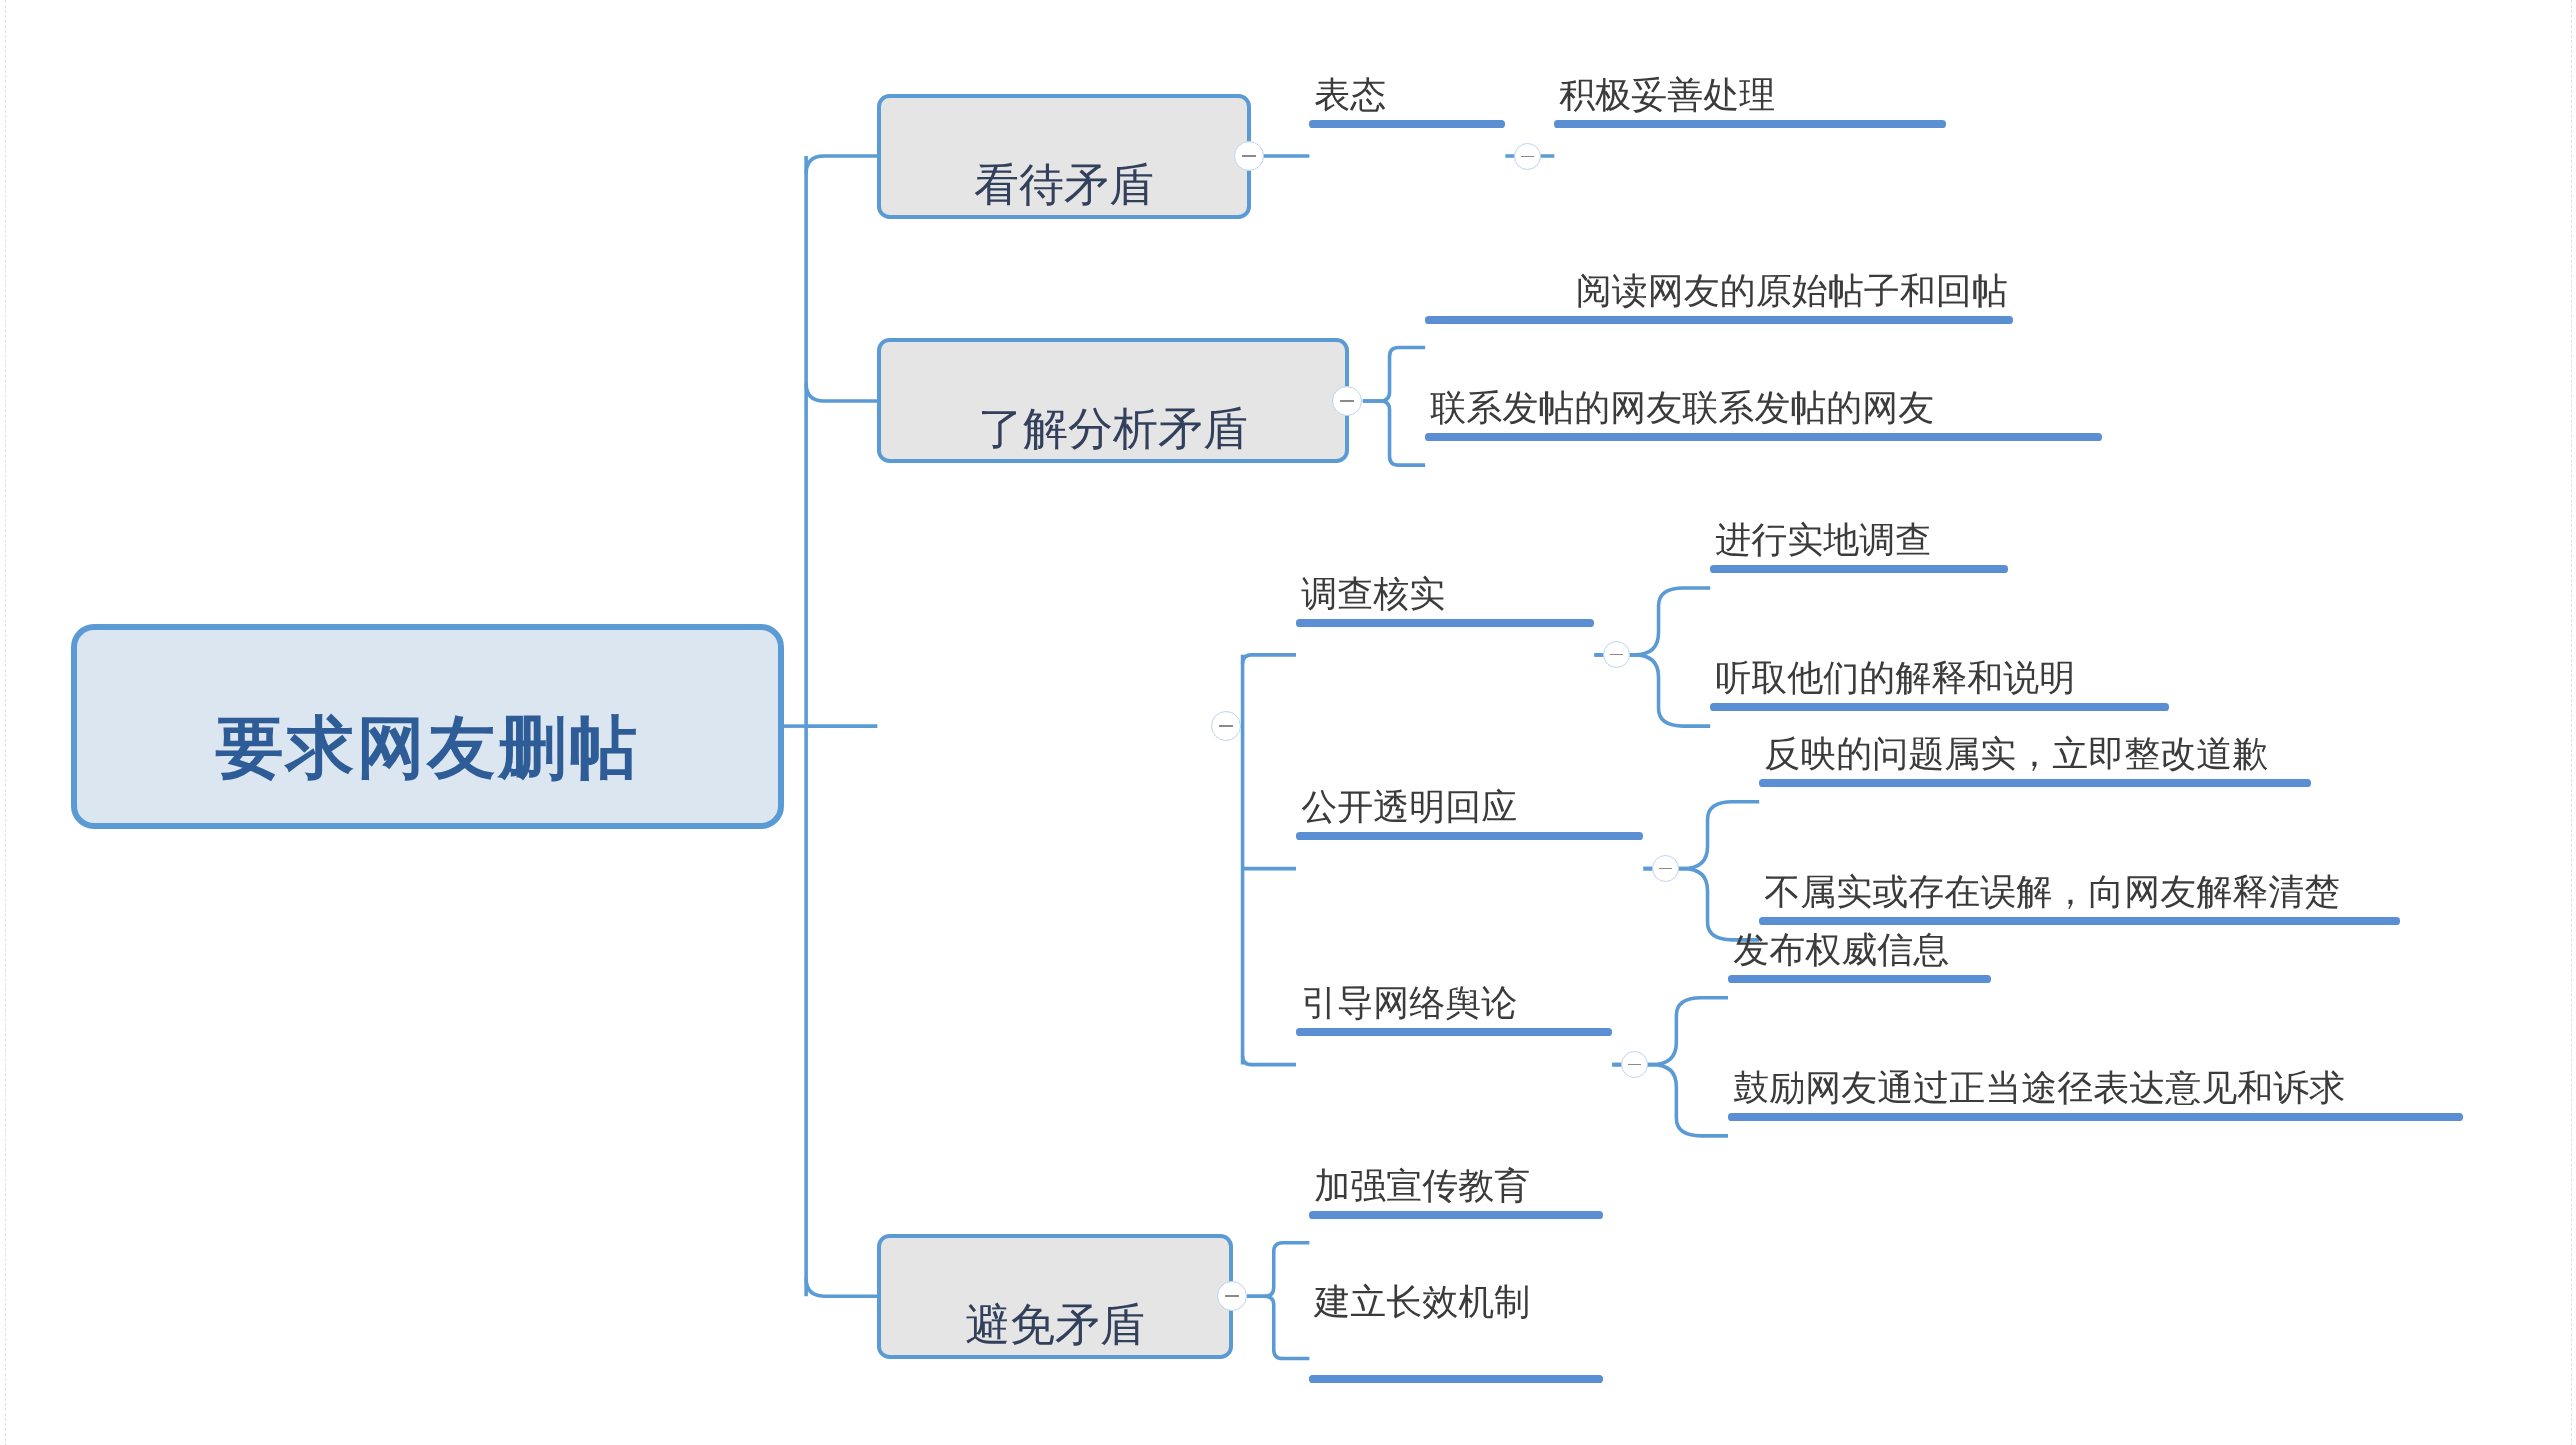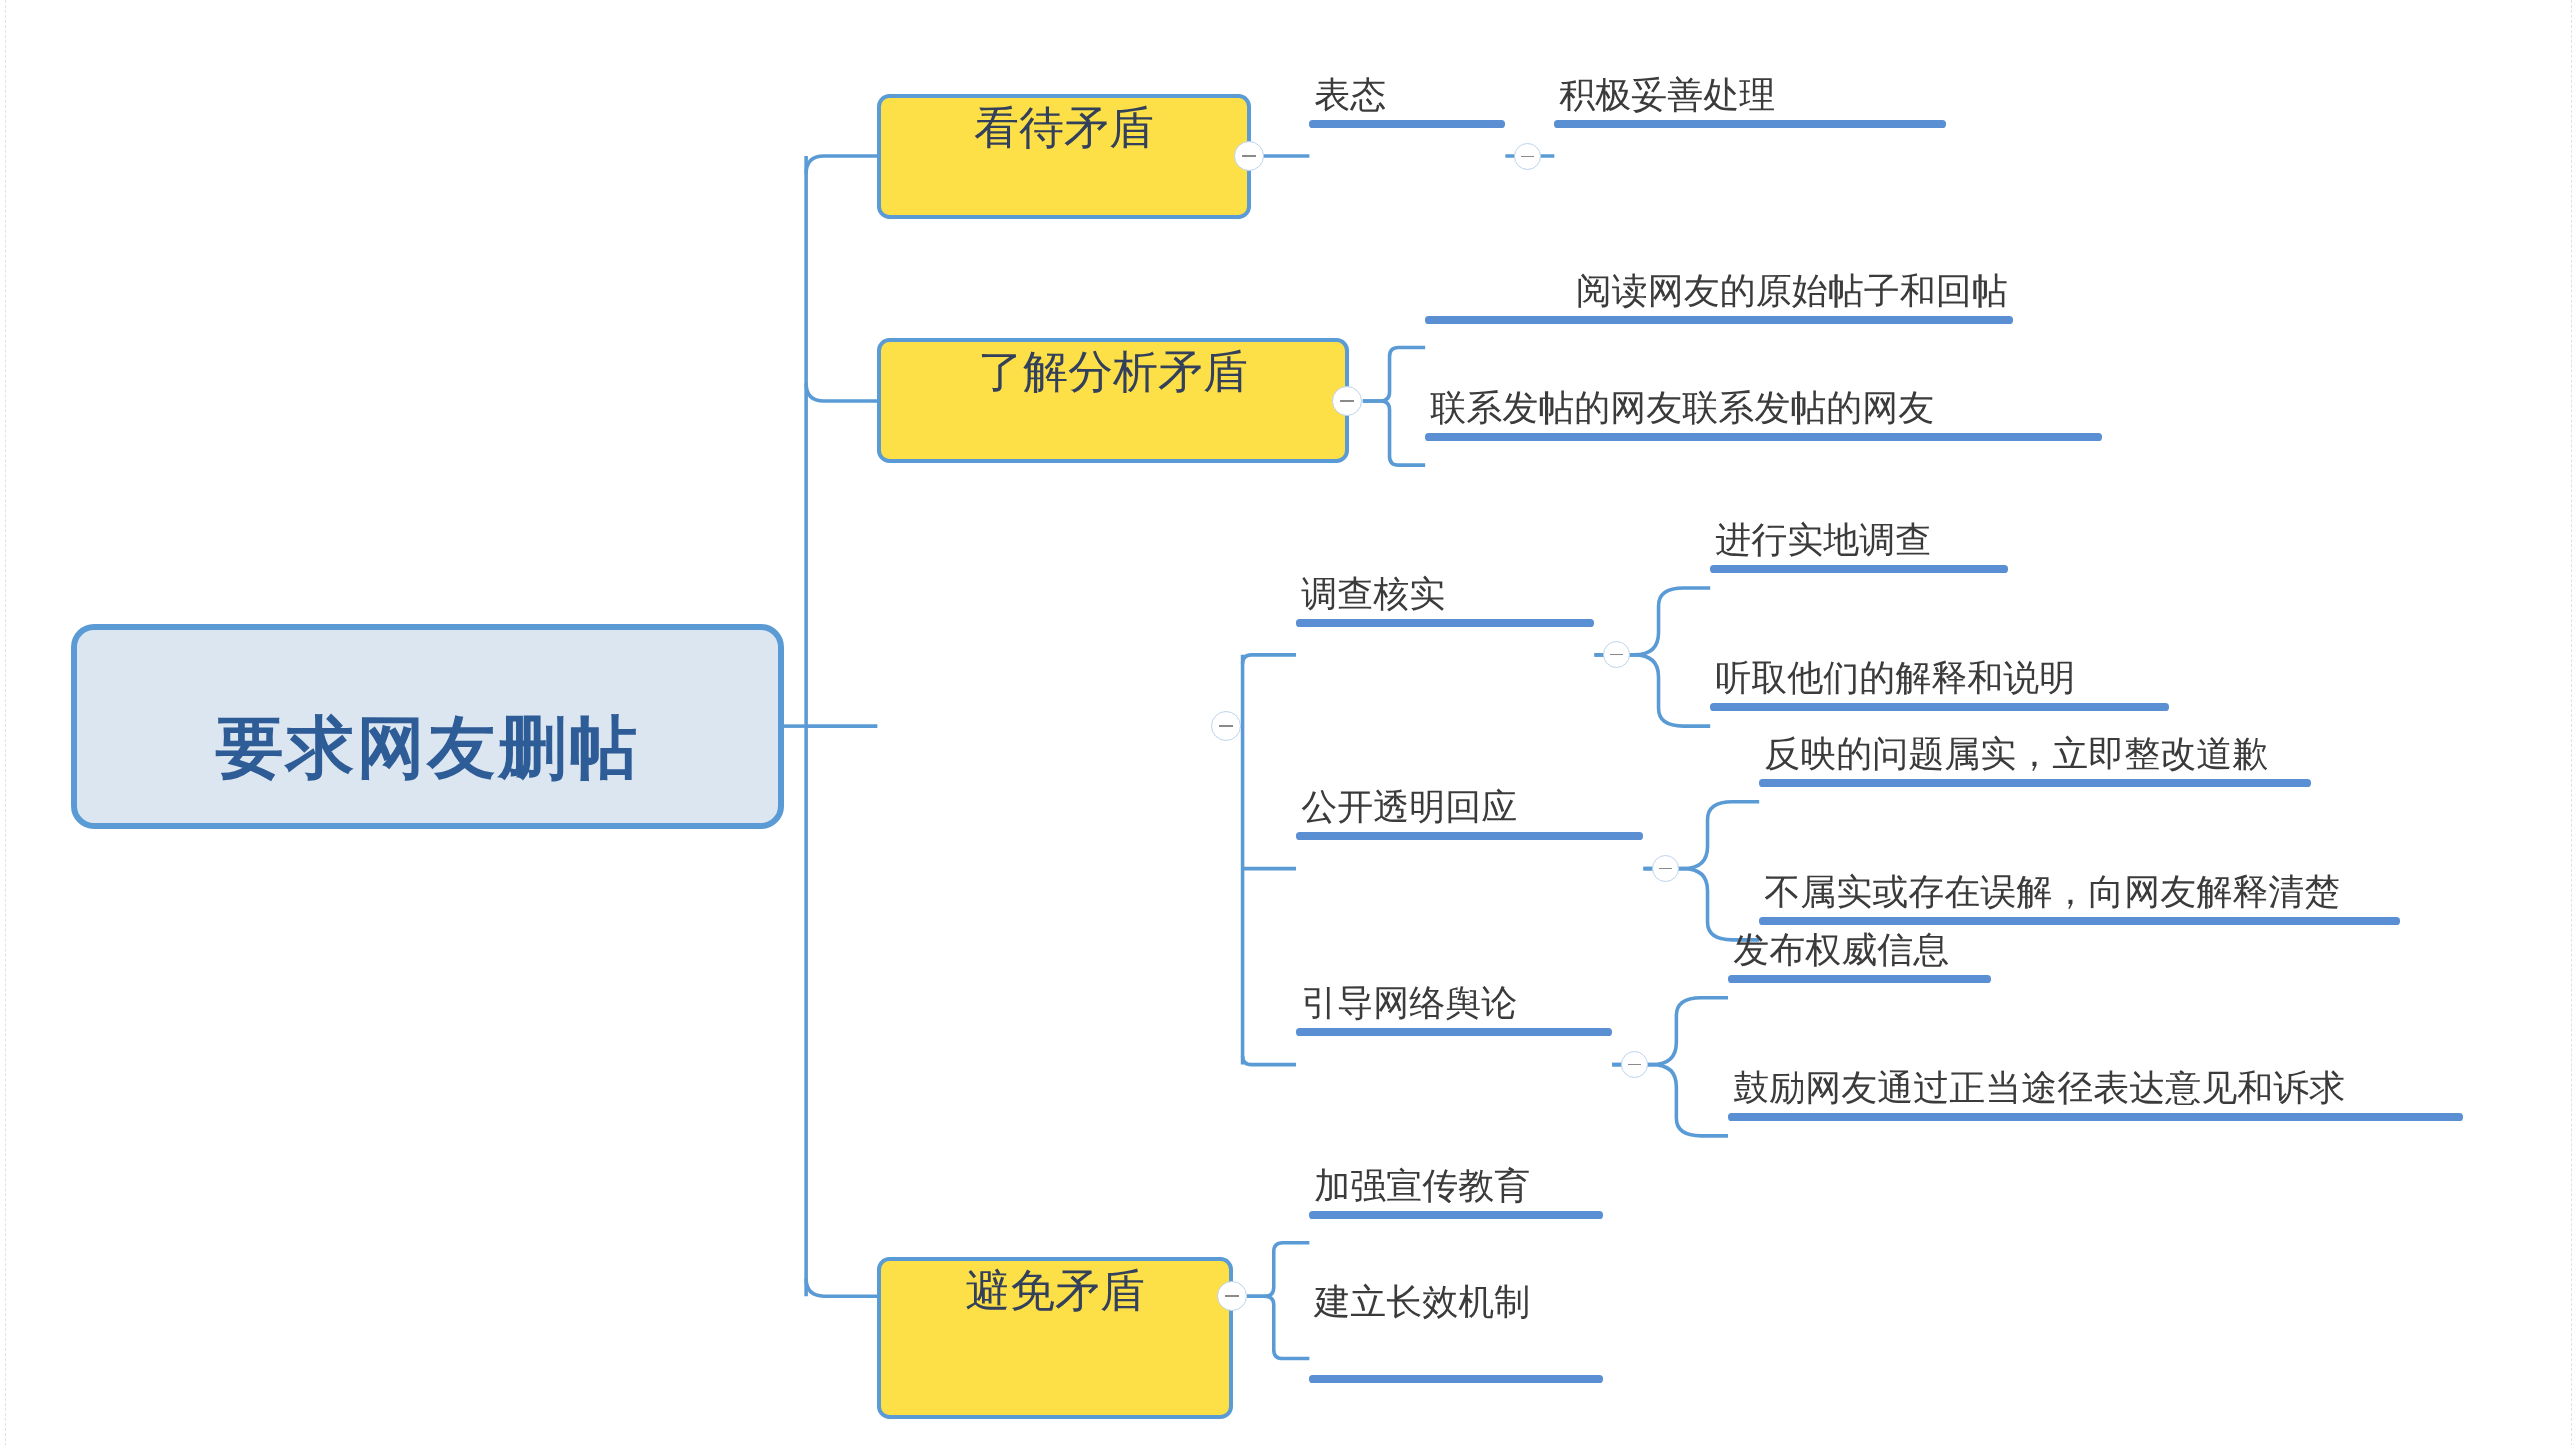--- a/index.html
+++ b/index.html
@@ -60,25 +60,25 @@
     color: #2e5c96;
     letter-spacing: 2.7px;
     white-space: nowrap;
     margin-top: 44px;
   }
 
   
   .l1-node {
     position: absolute;
     box-sizing: border-box;
-    background: #fde047;
+    background: #e5e5e5;
     border: 4.5px solid #5b9bd5;
     border-radius: 12.5px;
     display: flex;
-    align-items: flex-start;
+    align-items: flex-end;
     justify-content: center;
   }
   .l1-node .label {
     font-size: 45px;
     color: #33405c;
     white-space: nowrap;
   }
 
   
   .u-node {
@@ -271,21 +271,21 @@
   <div class="u-node" style="left:1728px; top:931px; width:263px;">
     <span class="label">发布权威信息</span>
     <span class="bar"></span>
   </div>
 
   <div class="u-node" style="left:1728px; top:1069px; width:735px;">
     <span class="label">鼓励网友通过正当途径表达意见和诉求</span>
     <span class="bar"></span>
   </div>
 
-  <div class="l1-node" style="left:877px; top:1234px; width:356px; height:162px;margin-top:23px;">
+  <div class="l1-node" style="left:877px; top:1234px; width:356px; height:125px;">
     <span class="label">避免矛盾</span>
   </div>
   <div class="toggle" style="left:1217px; top:1281px;">
     <span class="minus"></span>
   </div>
 
   <div class="u-node" style="left:1309px; top:1167px; width:294px;">
     <span class="label">加强宣传教育</span>
     <span class="bar"></span>
   </div>

